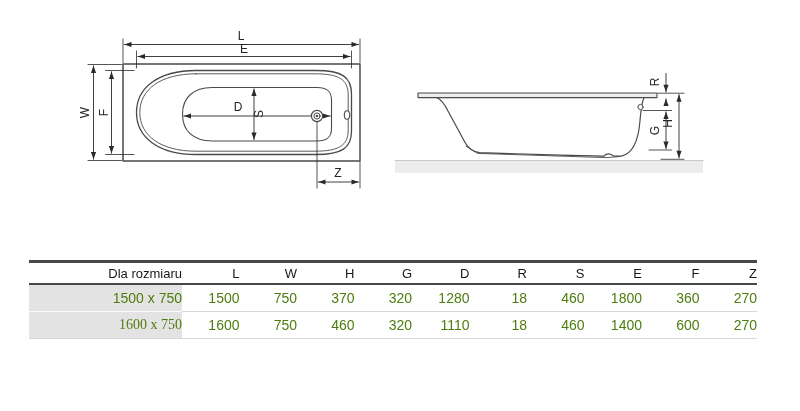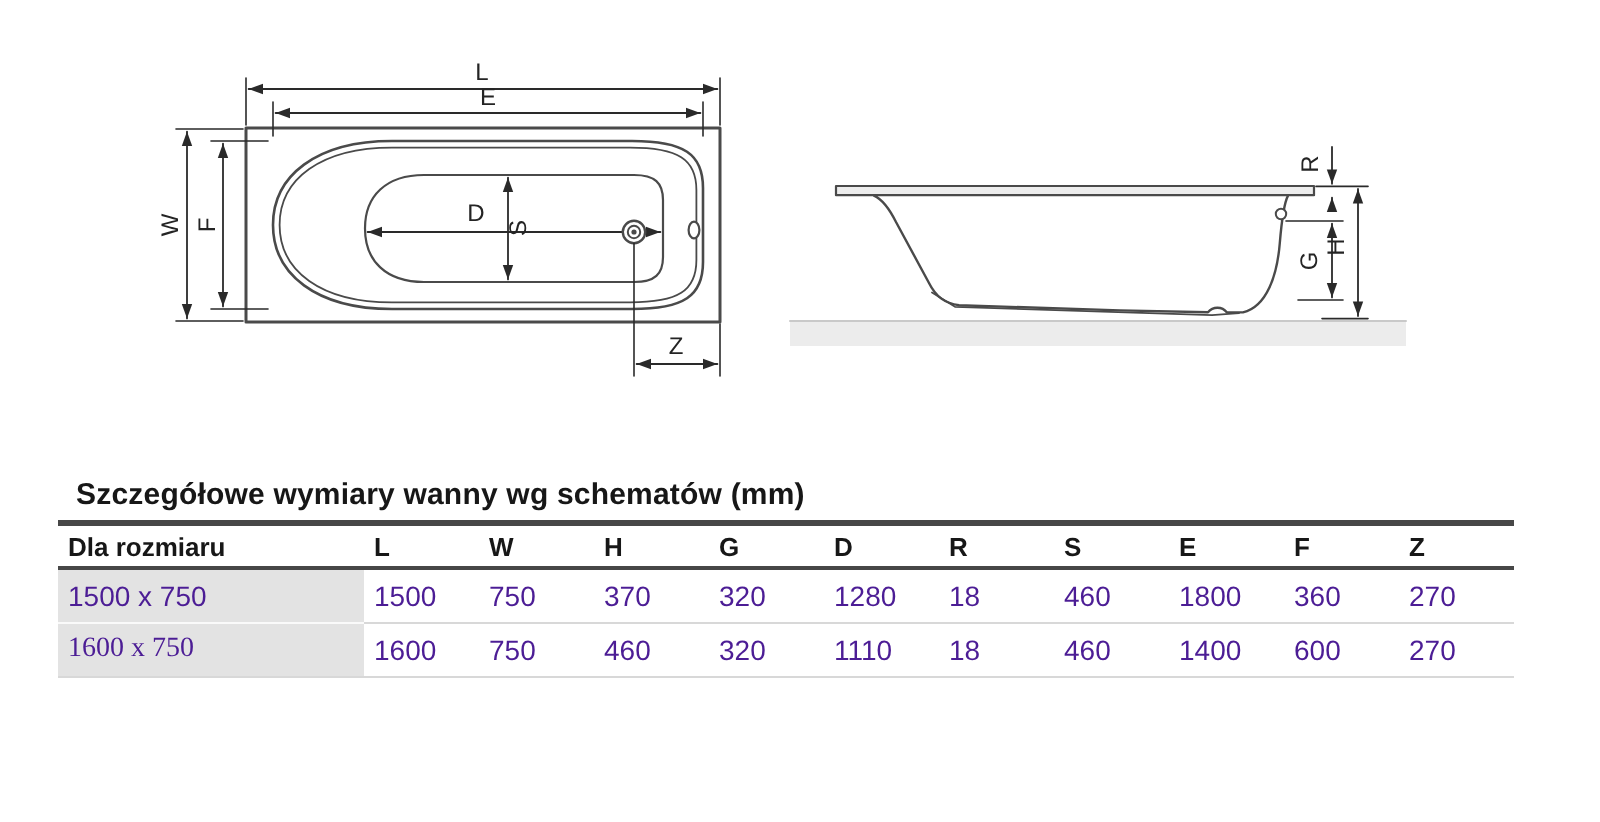--- a/index.html
+++ b/index.html
@@ -4,23 +4,23 @@
 <style>
   html,body{margin:0;padding:0;background:#ffffff;}
   .screen{position:relative;width:800px;height:411px;background:#ffffff;overflow:hidden;
           font-family:"Liberation Sans",sans-serif;}
   .diagrams{position:absolute;left:0;top:0;width:800px;height:232px;}
   .dim-label{font-size:12px;fill:#242424;font-family:"Liberation Sans",sans-serif;}
   .title{position:absolute;left:38px;top:239px;margin:0;font-size:15px;font-weight:700;
          color:#171717;letter-spacing:.1px;}
   table.dims{position:absolute;left:29px;top:260px;width:728px;border-collapse:collapse;
              table-layout:fixed;border-top:3px solid #474747;}
-  table.dims th{font-size:13px;font-weight:700;color:#171717;text-align:left;
+  table.dims th{font-size:13px;font-weight:400;color:#171717;text-align:right;
                 padding:3px 0 2px 5px;border-bottom:2px solid #474747;white-space:nowrap;}
-  table.dims td{font-size:14px;color:#4c1d95;text-align:left;padding:5px 0 5px 5px;
+  table.dims td{font-size:14px;color:#4d7c0f;text-align:right;padding:5px 0 5px 5px;
                 border-top:1.4px solid #d8d8d8;white-space:nowrap;margin-left:48px;}
   table.dims tbody tr:first-child td{border-top:none;}
   table.dims td.size{background:#e3e3e3;}
   table.dims tbody tr+tr td.size{border-top-color:#fafafa;font-family:Liberation Serif, serif;}
   table.dims tbody tr:last-child td{border-bottom:1.4px solid #d8d8d8;}
 </style>
 </head>
 <body>
 
 <div class="screen">
@@ -118,21 +118,20 @@
         <line x1="661" y1="159.3" x2="684" y2="159.3"></line>
         <line x1="679" y1="94.5" x2="679" y2="158" stroke-width="0.9" marker-start="url(#arr)" marker-end="url(#arr)"></line>
       </g>
 
       <text class="dim-label" x="659" y="82" text-anchor="middle" transform="rotate(-90 659 82)">R</text>
       <text class="dim-label" x="658.5" y="130.5" text-anchor="middle" transform="rotate(-90 658.5 130.5)">G</text>
       <text class="dim-label" x="672" y="123.5" text-anchor="middle" transform="rotate(-90 672 123.5)">H</text>
     </g>
   </svg>
 
-  <h2 class="title">Szczegółowe wymiary wanny wg schematów (mm)</h2>
 
   <table class="dims">
     <colgroup>
       <col style="width:153px">
       <col style="width:57.5px">
         <col style="width:57.5px">
         <col style="width:57.5px">
       <col style="width:57.5px">
         <col style="width:57.5px">
         <col style="width:57.5px">

